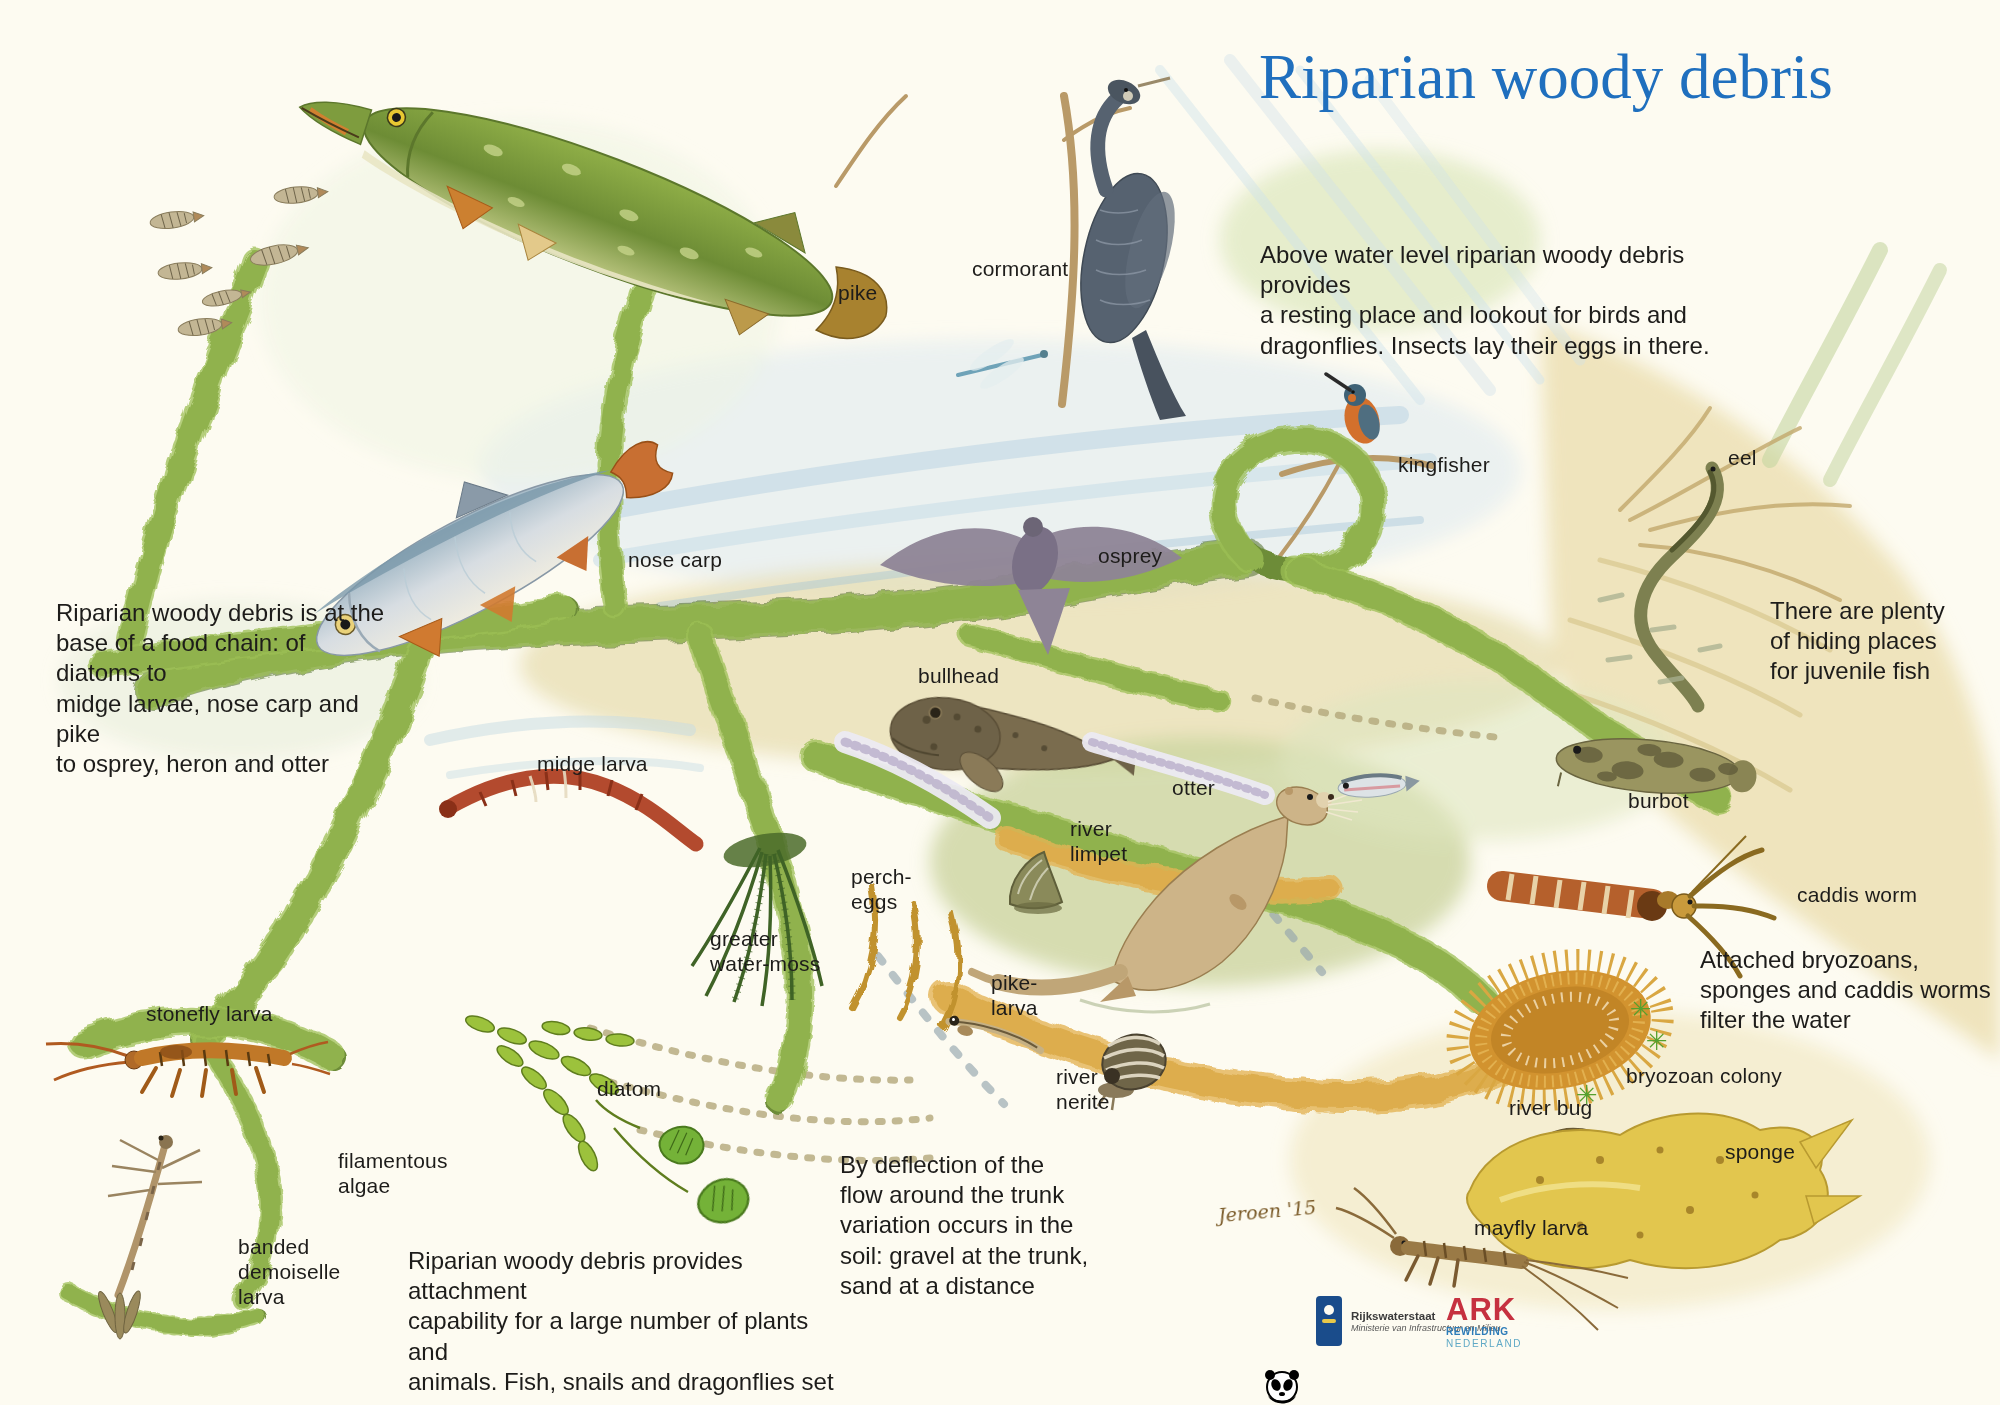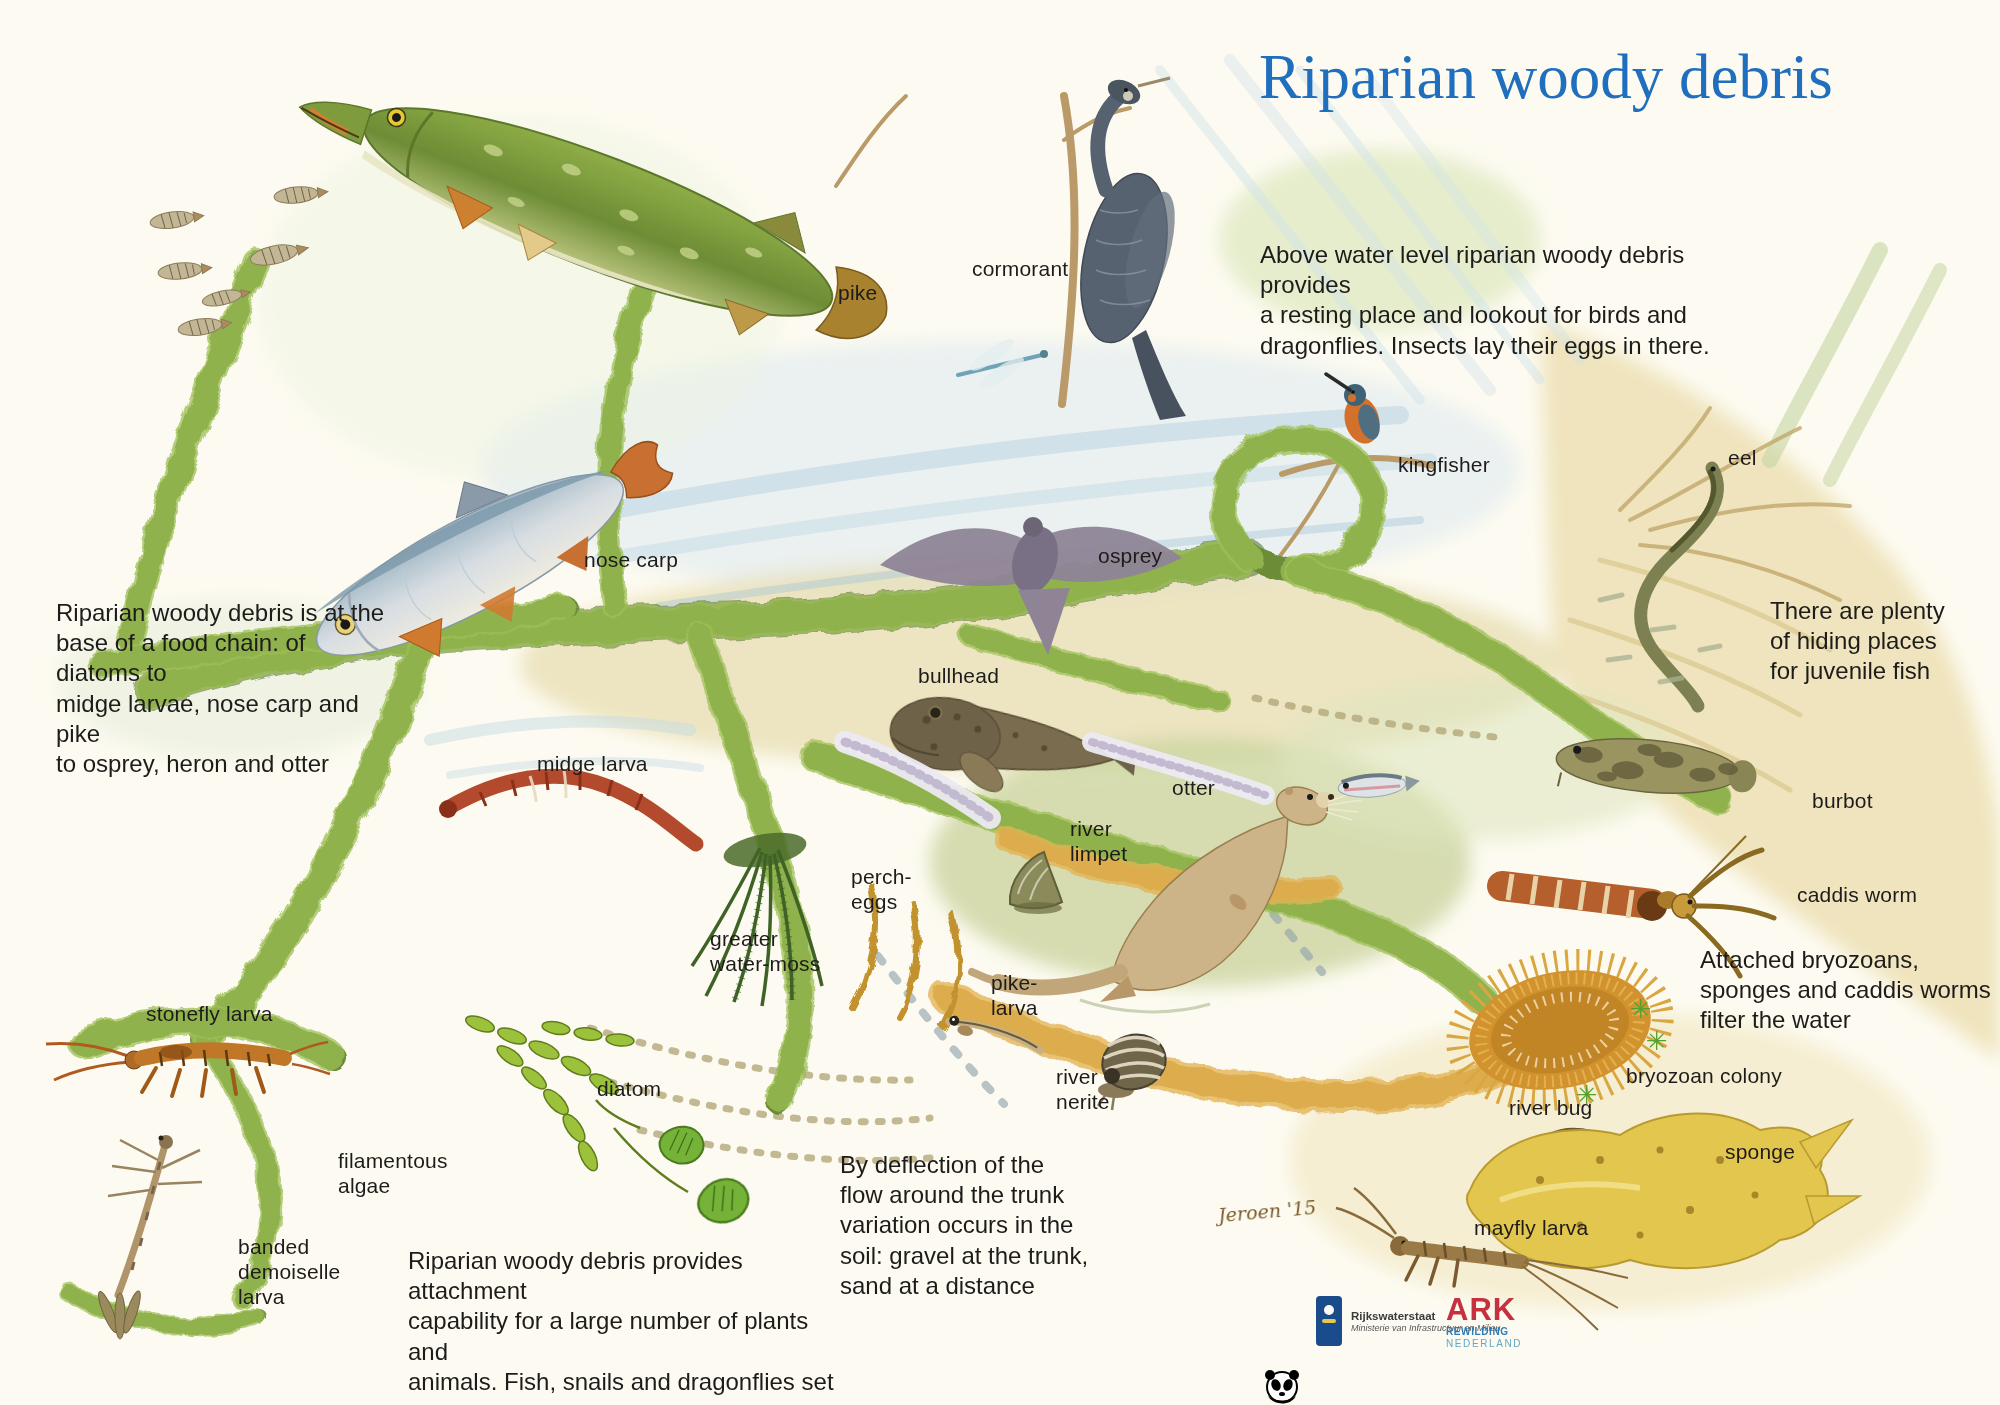--- a/index.html
+++ b/index.html
@@ -530,28 +530,28 @@
       <div class="para" style="left: 408px; top: 1246px; width: 440px;">Riparian woody debris provides attachment
 capability for a large number of plants and
 animals. Fish, snails and dragonflies set up
 their eggs on it</div>
     </div>
   <div id="labels">
       <div class="sp-label" style="left: 838px; top: 280px;">pike</div>
       <div class="sp-label" style="left: 972px; top: 256px;">cormorant</div>
       <div class="sp-label" style="left: 1398px; top: 452px;">kingfisher</div>
       <div class="sp-label" style="left: 1728px; top: 445px;">eel</div>
-      <div class="sp-label" style="left: 584px; top: 547px; text-align: right;">nose carp</div>
+      <div class="sp-label" style="left: 628px; top: 547px; text-align: right;">nose carp</div>
       <div class="sp-label" style="left: 1098px; top: 543px;">osprey</div>
       <div class="sp-label" style="left: 918px; top: 663px;">bullhead</div>
       <div class="sp-label" style="left: 537px; top: 751px;">midge larva</div>
       <div class="sp-label" style="left: 1172px; top: 775px;">otter</div>
       <div class="sp-label" style="left: 1070px; top: 816px;">river
 limpet</div>
-      <div class="sp-label" style="left: 1812px; top: 788px;">burbot</div>
+      <div class="sp-label" style="left: 1628px; top: 788px;">burbot</div>
       <div class="sp-label" style="left: 1797px; top: 882px;">caddis worm</div>
       <div class="sp-label" style="left: 851px; top: 864px;">perch-
 eggs</div>
       <div class="sp-label" style="left: 710px; top: 926px;">greater
 water-moss</div>
       <div class="sp-label" style="left: 991px; top: 970px;">pike-
 larva</div>
       <div class="sp-label" style="left: 1056px; top: 1064px;">river
 nerite</div>
       <div class="sp-label" style="left: 1626px; top: 1063px;">bryozoan colony</div>

